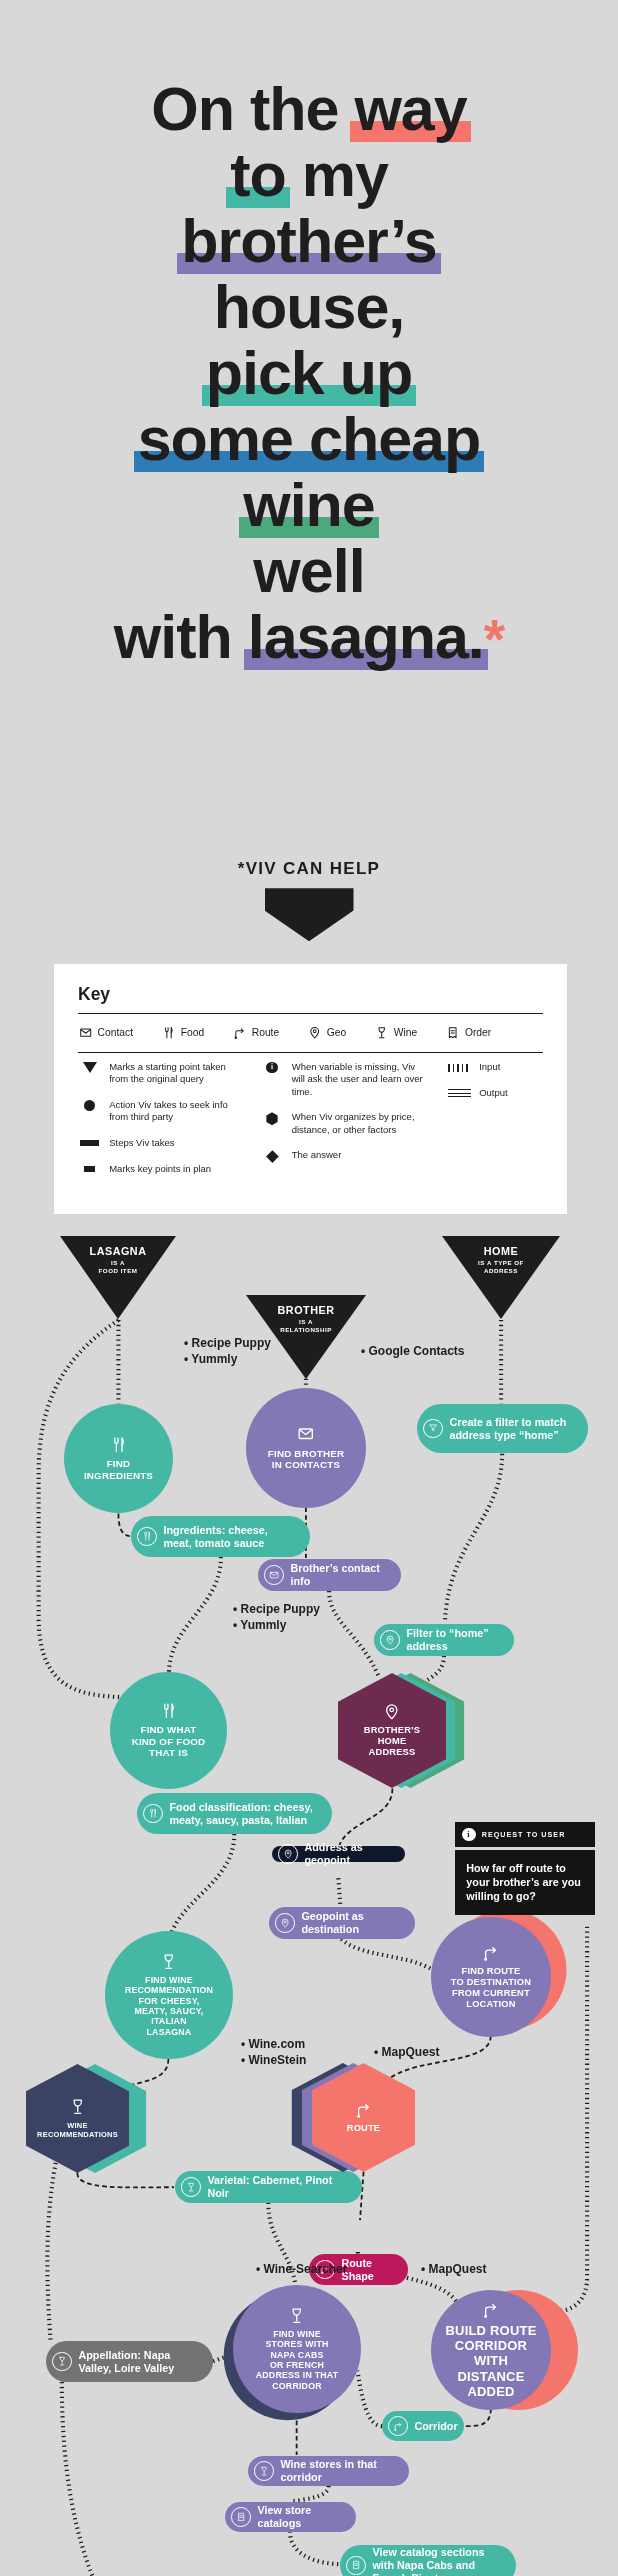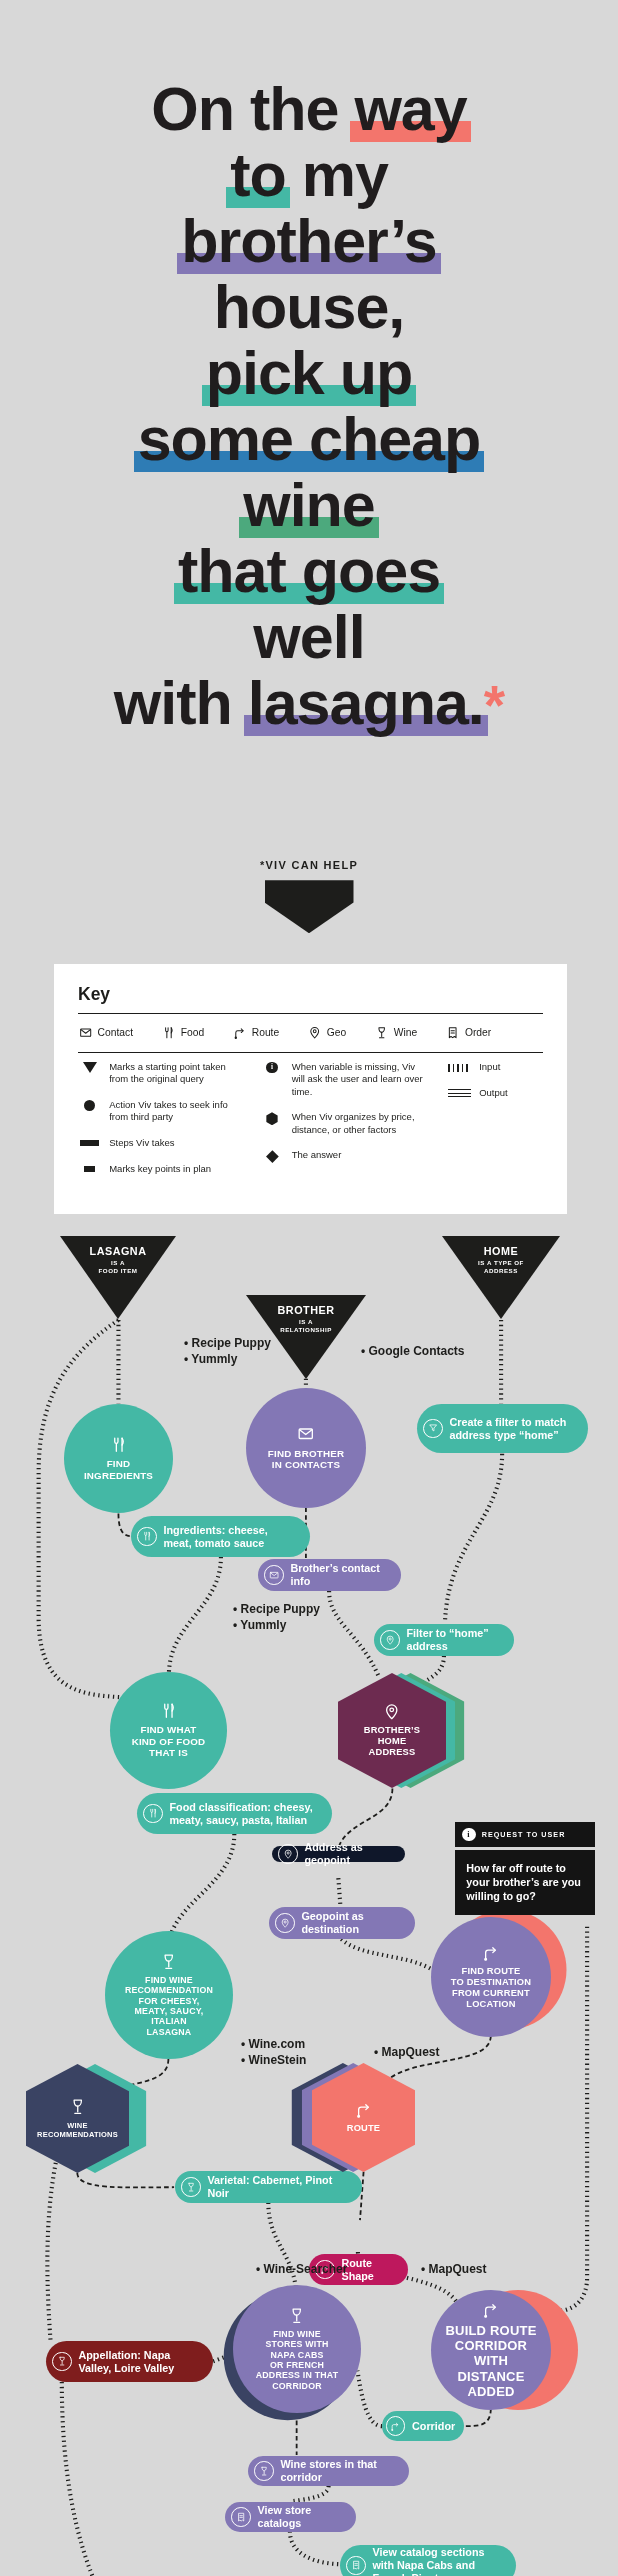--- a/index.html
+++ b/index.html
@@ -11,21 +11,21 @@
   #headline{position:absolute;top:76px;left:0;right:0;text-align:center;
             font-weight:bold;font-size:61px;line-height:66px;letter-spacing:-1px;color:#201d1e;}
   .hl-line{position:relative;z-index:0;}
   .seg{position:relative;display:inline-block;white-space:pre;z-index:1;}
   .seg.hl::before{content:"";position:absolute;left:-4.1px;right:-4.1px;bottom:0;height:20.6px;
                   background:var(--hl);z-index:-1;}
   .seg.ast{font-size:.9em;}
 
   
   #viv-help{position:absolute;top:859px;left:0;right:0;text-align:center;}
-  .viv-label{font-size:11px;font-weight:bold;letter-spacing:1.3px;}
+  .viv-label{font-size:17px;font-weight:bold;letter-spacing:1.3px;}
   .viv-arrow{width:89px;height:53px;background:#1d1d1b;margin:9.3px auto 0;
              clip-path:polygon(0 0,100% 0,100% 42%,50% 100%,0 42%);}
 
   
   #key-box{position:absolute;left:54px;top:964px;width:513px;height:250px;background:#fff;
            padding:19.6px 24px;}
   #key-title{font-size:17.5px;font-weight:bold;}
   .key-rule{height:1px;background:#1d1d1b;margin:8.2px 0;}
   #key-icons{display:flex;gap:29px;align-items:center;padding:4.1px 1px;}
   .key-icon-item{display:flex;align-items:center;gap:5.2px;}
@@ -56,21 +56,21 @@
   .tri-text .big{font-size:10.8px;font-weight:bold;letter-spacing:0.5px;}
   .tri-text .small{font-size:6.2px;font-weight:bold;letter-spacing:0.5px;margin-top:1.5px;}
 
   .circle-node{position:absolute;}
   .circle-back{position:absolute;inset:0;border-radius:50%;}
   .circle-front{position:absolute;inset:0;border-radius:50%;display:flex;flex-direction:column;
                 align-items:center;justify-content:center;text-align:center;color:#fff;padding:8.2px;}
   .nd-ic{width:17.5px;height:17.5px;margin-bottom:4.6px;color:#fff;flex:0 0 auto;}
   .nd-lines{font-weight:bold;letter-spacing:0.2px;line-height:1.18;}
 
-  .pill{position:absolute;display:flex;align-items:center;border-radius:515px;color:#fff;padding:0 11.3px 0 6.2px;justify-content:center;}
+  .pill{position:absolute;display:flex;align-items:center;border-radius:515px;color:#fff;padding:0 11.3px 0 6.2px;}
   .pill-icon{flex:0 0 19.6px;height:19.6px;border:1.3px solid #fff;border-radius:50%;
              display:flex;align-items:center;justify-content:center;margin-right:6.7px;}
   .pill-icon svg{width:10.3px;height:10.3px;color:#fff;}
   .pill-text{font-size:10.8px;font-weight:bold;line-height:1.18;}
 
   .hex-node{position:absolute;}
   .hex-layer{position:absolute;inset:0;clip-path:polygon(50% 0,100% 25%,100% 75%,50% 100%,0 75%,0 25%);}
   .hex-content{position:absolute;inset:0;display:flex;flex-direction:column;align-items:center;
                justify-content:center;text-align:center;color:#fff;z-index:1;padding:0 8.2px;}
   .hex-line{font-weight:bold;letter-spacing:0.2px;line-height:1.2;}
@@ -140,21 +140,20 @@
 
 <div id="page">
   <header id="headline">
       <div class="hl-line"><span class="seg">On the </span><span class="seg hl" style="--hl: #f3756c;">way</span></div>
       <div class="hl-line"><span class="seg hl" style="--hl: #44b8a5;">to</span><span class="seg"> my</span></div>
       <div class="hl-line"><span class="seg hl" style="--hl: #8377b5;">brother’s</span></div>
       <div class="hl-line"><span class="seg">house,</span></div>
       <div class="hl-line"><span class="seg hl" style="--hl: #44b8a5;">pick up</span></div>
       <div class="hl-line"><span class="seg hl" style="--hl: #2e7cb5;">some cheap</span></div>
       <div class="hl-line"><span class="seg hl" style="--hl: #4ca97d;">wine</span></div>
-      <div class="hl-line"><span class="seg hl" style="--hl: #44b8a5;">that goes</span></div>
       <div class="hl-line"><span class="seg">well</span></div>
       <div class="hl-line"><span class="seg">with </span><span class="seg hl" style="--hl: #8377b5;">lasagna.</span><span class="seg ast" style="color: rgb(243, 117, 108);">*</span></div>
     </header>
 
   <div id="viv-help">
     <div class="viv-label">*VIV CAN HELP</div>
     <div class="viv-arrow"></div>
   </div>
 
   <section id="key-box">
@@ -481,21 +480,21 @@
         <span class="pill-text">Varietal: Cabernet, Pinot Noir</span>
       </div>
       <div class="pill" style="left: 309px; top: 2222px; width: 99px; height: 31px; background: #be185d; margin-top: 32px;">
         <span class="pill-icon">
           <svg class="" viewBox="0 0 24 24">
             <use href="#sym-route"></use>
           </svg>
         </span>
         <span class="pill-text">Route Shape</span>
       </div>
-      <div class="pill" style="left: 46px; top: 2341px; width: 167px; height: 41px; background: #7f1d1d;">
+      <div class="pill" style="left: 46px; top: 2341px; width: 167px; height: 41px; background: #737373;">
         <span class="pill-icon">
           <svg class="" viewBox="0 0 24 24">
             <use href="#sym-wine"></use>
           </svg>
         </span>
         <span class="pill-text">Appellation: Napa Valley, Loire Valley</span>
       </div>
       <div class="pill" style="left: 382px; top: 2411px; width: 82px; height: 30px; background: rgb(68, 184, 165);">
         <span class="pill-icon">
           <svg class="" viewBox="0 0 24 24">

